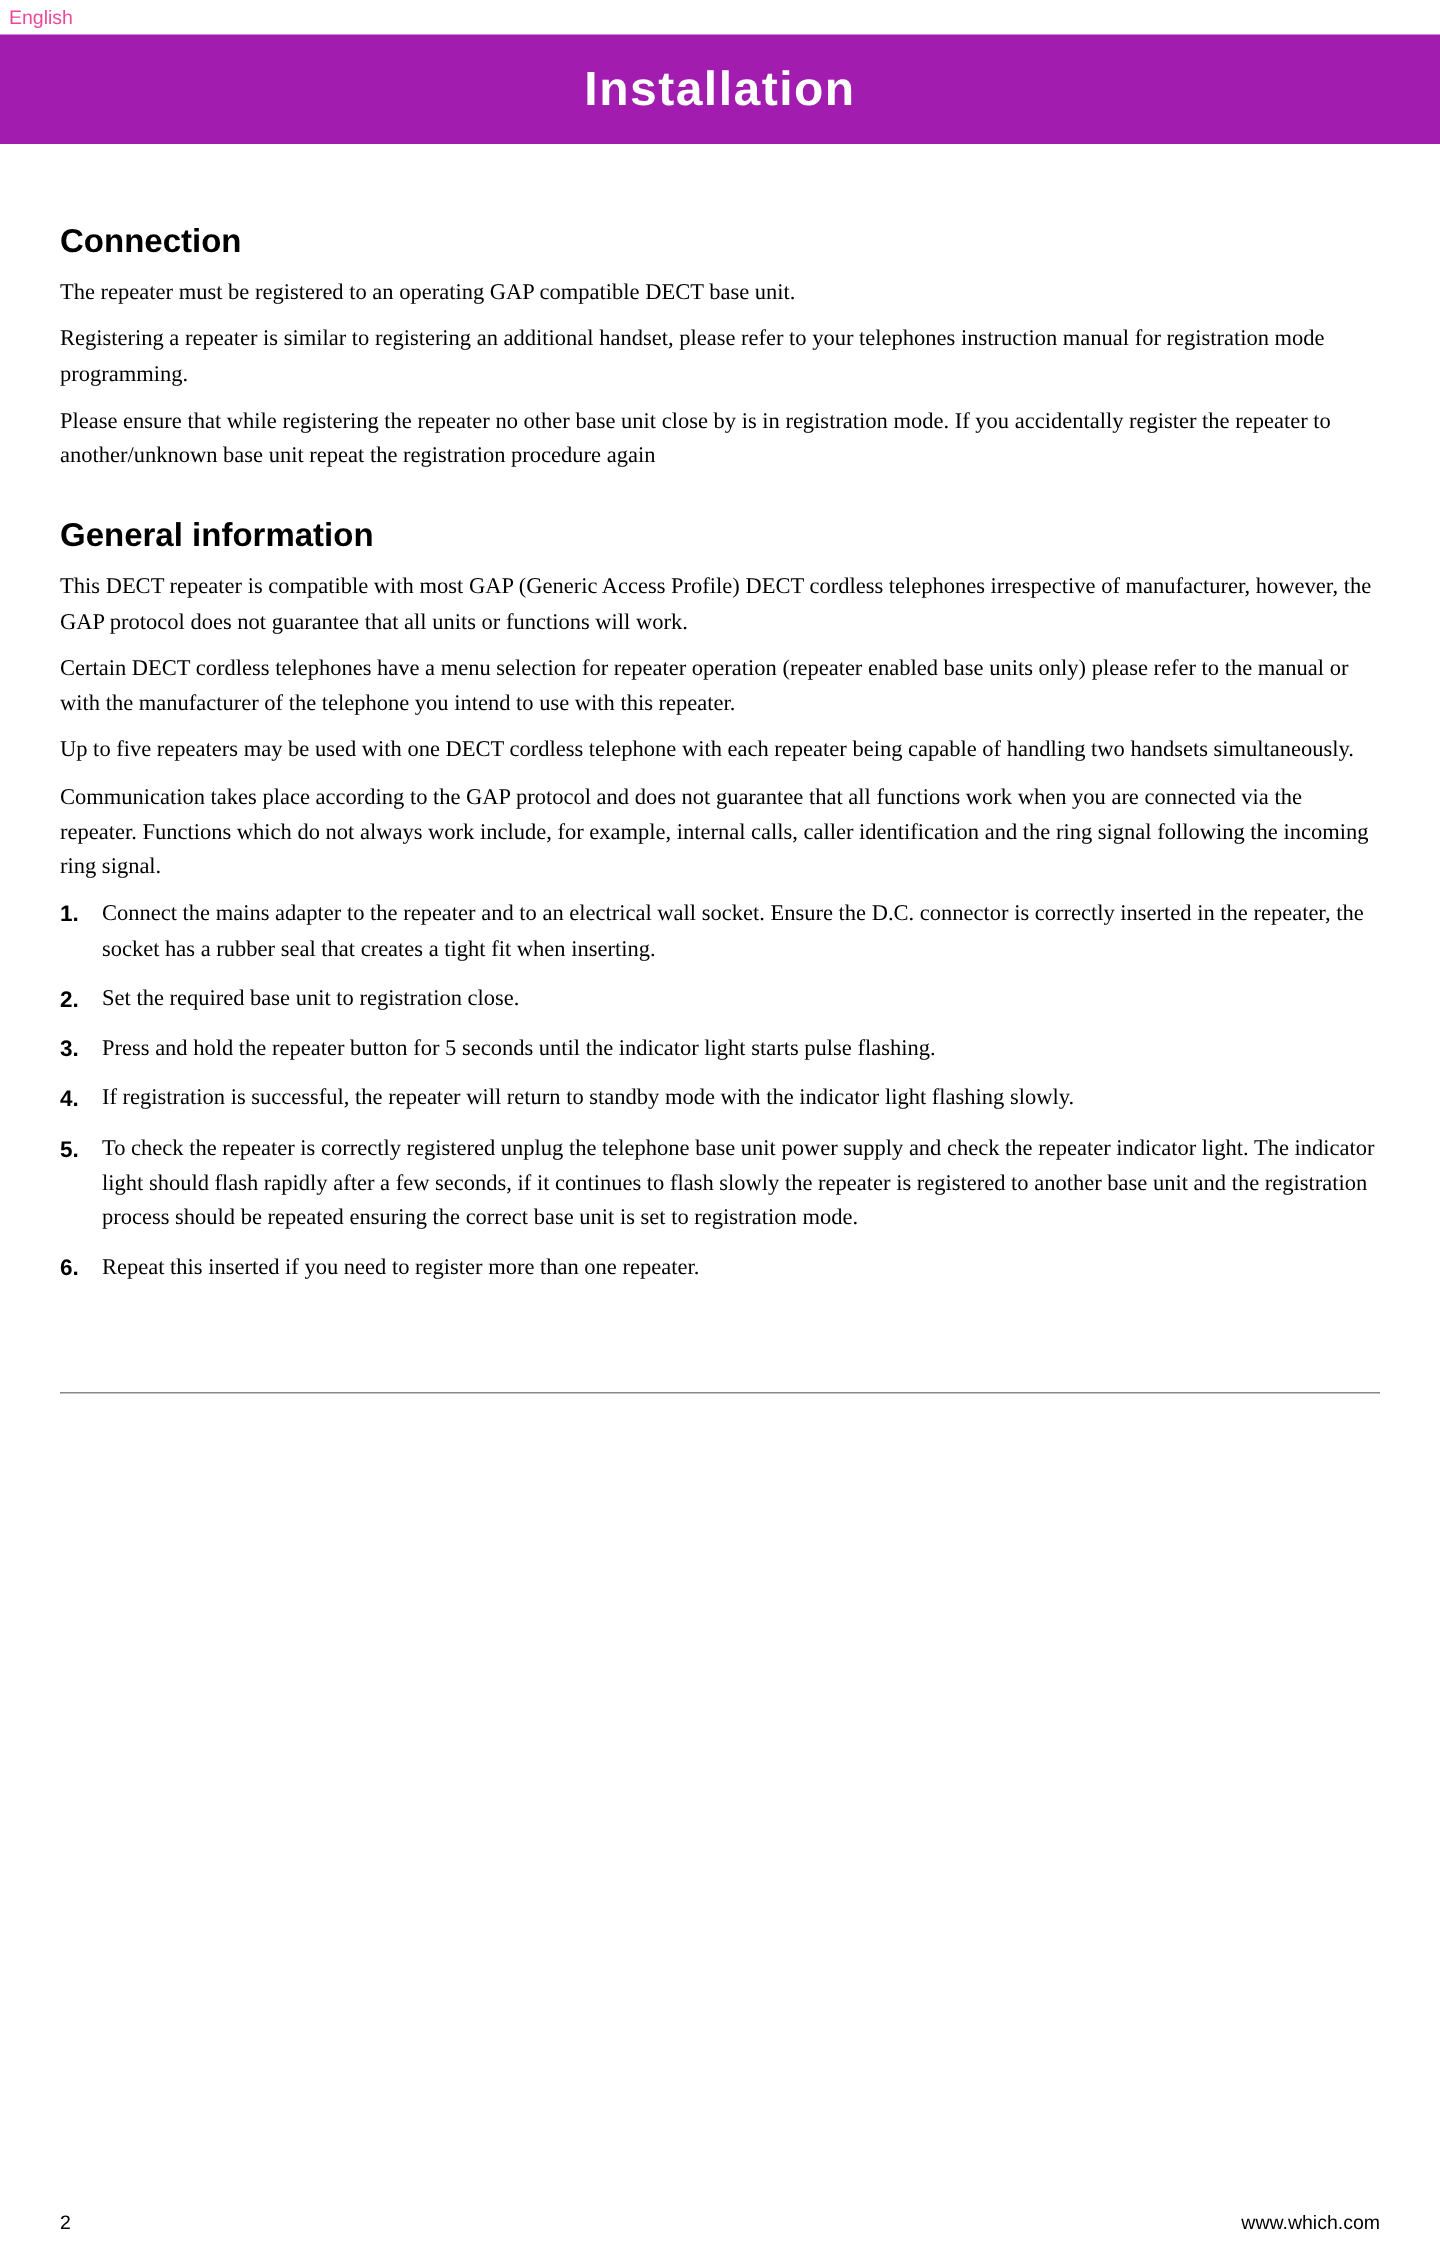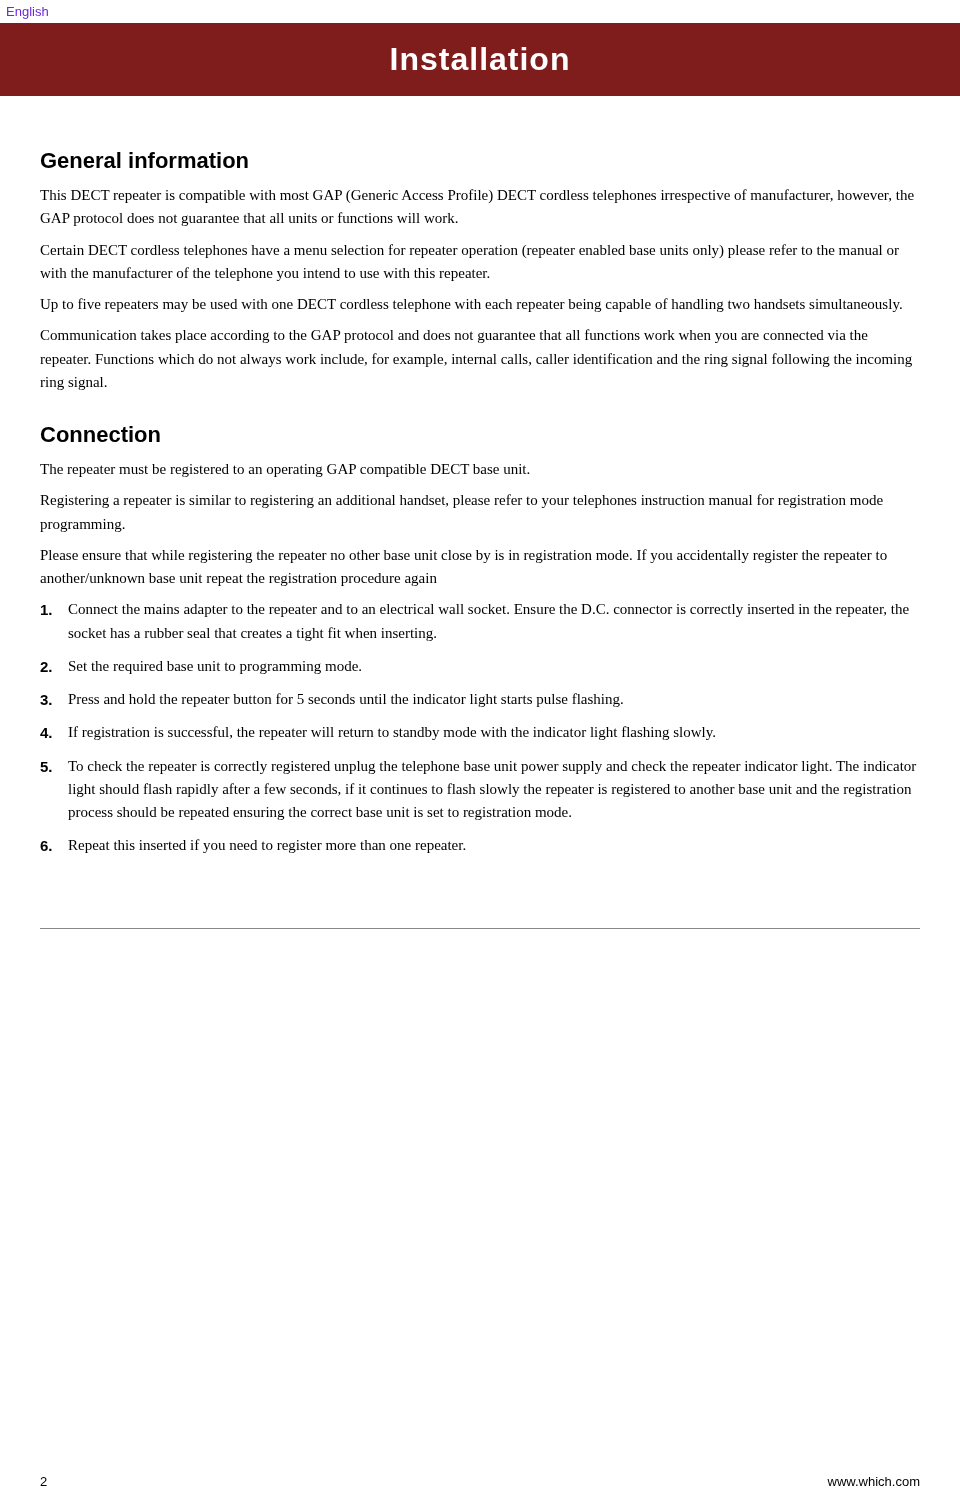--- a/index.html
+++ b/index.html
@@ -15,25 +15,25 @@
       color: #000;
       width: 960px;
       min-height: 1503px;
       position: relative;
     }
 
     .page-language {
       font-family: Arial, sans-serif;
       font-size: 13px;
       padding: 4px 6px;
-      color: #6d28d9;
+      color: #ec4899;
     }
 
     .page-header-bar {
-      background: #7f1d1d;
+      background: #a21caf;
       color: #fff;
       text-align: center;
       padding: 18px 32px;
       margin-bottom: 0;
     }
 
     .page-header-bar h1 {
       font-family: Arial, sans-serif;
       font-size: 32px;
       font-weight: bold;
@@ -113,43 +113,43 @@
   <span>English</span>
 </div>
 
 <div class="page-header-bar">
   <h1>Installation</h1>
 </div>
 
 <div class="page-content">
 
   <div>
+    <h2 class="section-heading">Connection</h2>
+    <p class="body-text">The repeater must be registered to an operating GAP compatible DECT base unit.</p>
+    <p class="body-text">Registering a repeater is similar to registering an additional handset, please refer to your telephones instruction manual for registration mode programming.</p>
+    <p class="body-text">Please ensure that while registering the repeater no other base unit close by is in registration mode. If you accidentally register the repeater to another/unknown base unit repeat the registration procedure again</p>
+  </div>
+
+  <div>
     <h2 class="section-heading">General information</h2>
     <p class="body-text">This DECT repeater is compatible with most GAP (Generic Access Profile) DECT cordless telephones irrespective of manufacturer, however, the GAP protocol does not guarantee that all units or functions will work.</p>
     <p class="body-text">Certain DECT cordless telephones have a menu selection for repeater operation (repeater enabled base units only) please refer to the manual or with the manufacturer of the telephone you intend to use with this repeater.</p>
     <p class="body-text">Up to five repeaters may be used with one DECT cordless telephone with each repeater being capable of handling two handsets simultaneously.</p>
     <p class="body-text">Communication takes place according to the GAP protocol and does not guarantee that all functions work when you are connected via the repeater. Functions which do not always work include, for example, internal calls, caller identification and the ring signal following the incoming ring signal.</p>
-  </div>
-
-  <div>
-    <h2 class="section-heading">Connection</h2>
-    <p class="body-text">The repeater must be registered to an operating GAP compatible DECT base unit.</p>
-    <p class="body-text">Registering a repeater is similar to registering an additional handset, please refer to your telephones instruction manual for registration mode programming.</p>
-    <p class="body-text">Please ensure that while registering the repeater no other base unit close by is in registration mode. If you accidentally register the repeater to another/unknown base unit repeat the registration procedure again</p>
   </div>
 
   <div>
     <ol class="numbered-list">
       <li>
         <span class="list-number">1.</span>
         <span class="list-content">Connect the mains adapter to the repeater and to an electrical wall socket. Ensure the D.C. connector is correctly inserted in the repeater, the socket has a rubber seal that creates a tight fit when inserting.</span>
       </li>
       <li>
         <span class="list-number">2.</span>
-        <span class="list-content">Set the required base unit to programming mode.</span>
+        <span class="list-content">Set the required base unit to registration close.</span>
       </li>
       <li>
         <span class="list-number">3.</span>
         <span class="list-content">Press and hold the repeater button for 5 seconds until the indicator light starts pulse flashing.</span>
       </li>
       <li>
         <span class="list-number">4.</span>
         <span class="list-content">If registration is successful, the repeater will return to standby mode with the indicator light flashing slowly.</span>
       </li>
       <li>

